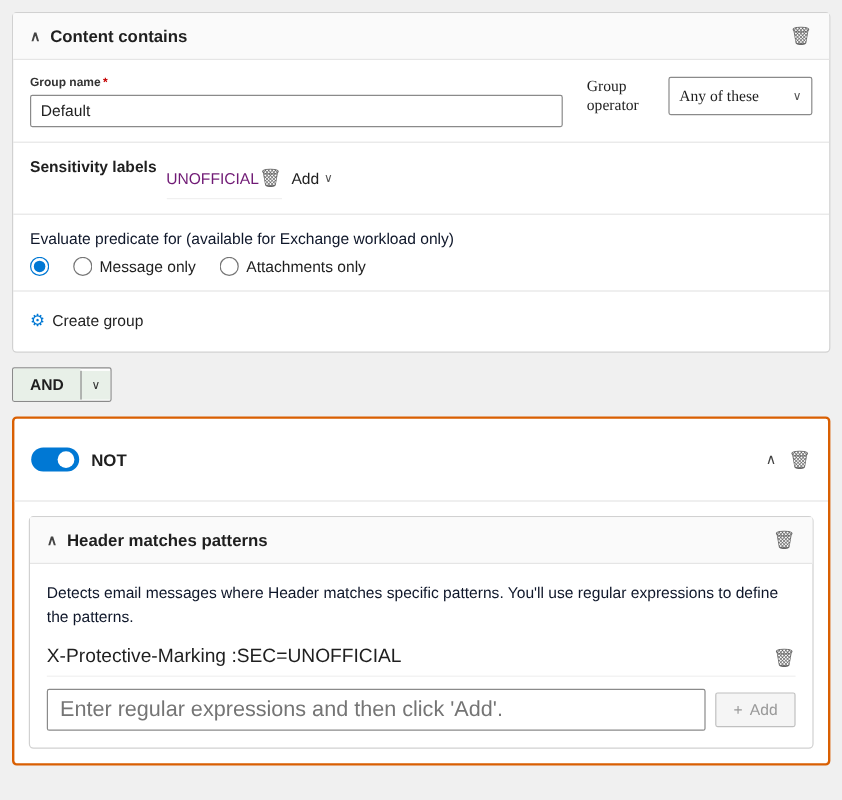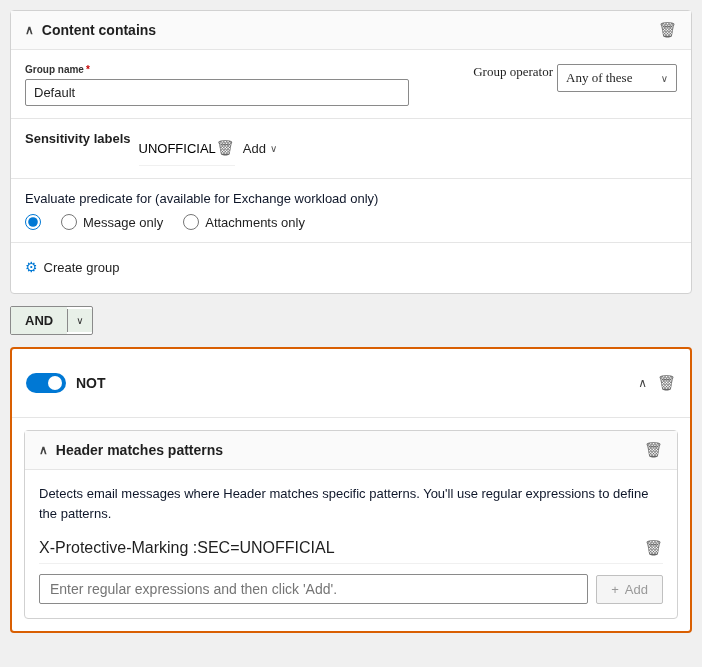--- a/index.html
+++ b/index.html
@@ -141,21 +141,21 @@
     .sensitivity-item {
       display: flex;
       align-items: center;
       justify-content: space-between;
       padding: 8px 0;
       border-bottom: 1px solid #f0f0f0;
     }
 
     .sensitivity-item-label {
       font-size: 13px;
-      color: #000000;
+      color: #701a75;
     }
 
     .add-btn {
       display: flex;
       align-items: center;
       gap: 4px;
       cursor: pointer;
       color: #1f1f1f;
       font-size: 13px;
       padding: 4px 0;
@@ -371,21 +371,21 @@
       display: flex;
       align-items: center;
       gap: 8px;
     }
 
     .add-expression-row input[type="text"] {
       flex: 1;
       border: 1px solid #8a8a8a;
       border-radius: 2px;
       padding: 6px 10px;
-      font-size: 14px;
+      font-size: 18px;
       color: #999;
       outline: none;
     }
 
     .add-expression-btn {
       display: flex;
       align-items: center;
       gap: 6px;
       border: 1px solid #c0c0c0;
       border-radius: 2px;
@@ -411,21 +411,21 @@
       <span class="delete-icon">🗑</span>
     </div>
 
     <div class="card-body">
 
       <div class="form-row">
         <div class="form-group">
           <label>
             <span>Group name</span><span class="required">*</span>
           </label>
-          <input type="text" value="Default" style="width: 384px;">
+          <input type="text" value="Default" style="width: 444px;">
         </div>
         <div class="group-operator-group">
           <label>Group operator</label>
           <div class="group-operator-select">
             <span>Any of these</span>
             <span class="dropdown-arrow">∨</span>
           </div>
         </div>
       </div>
 

